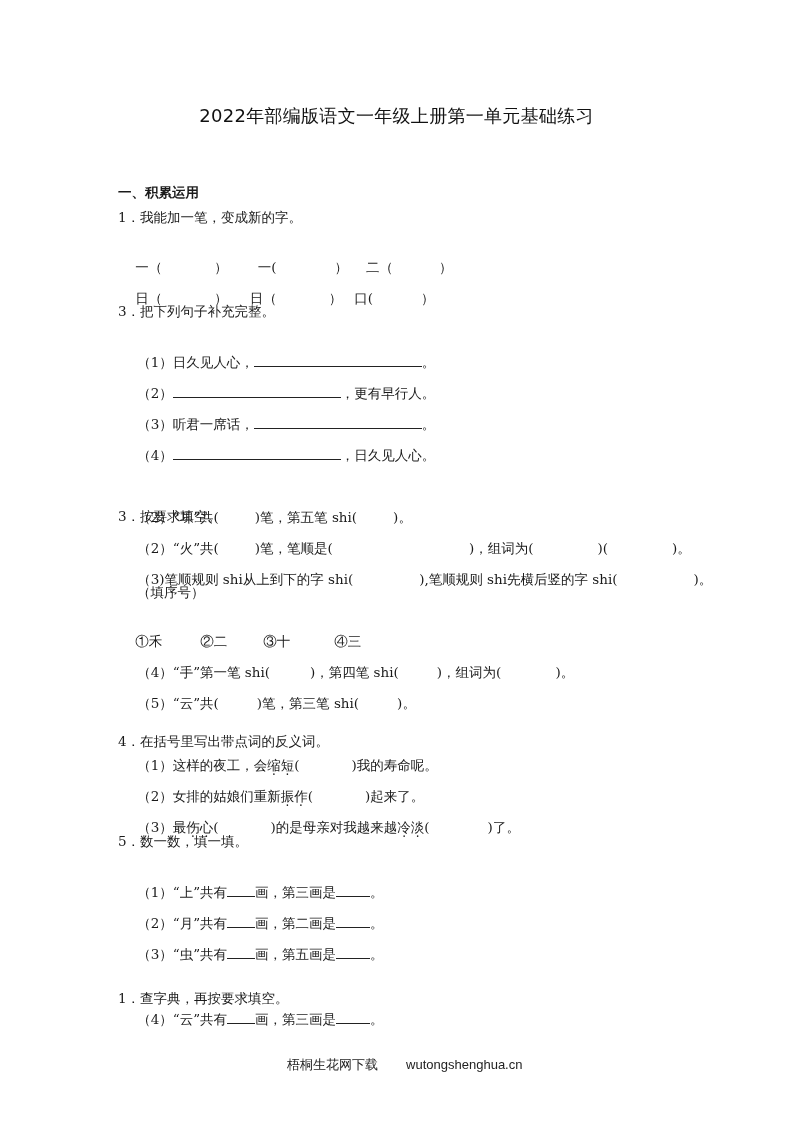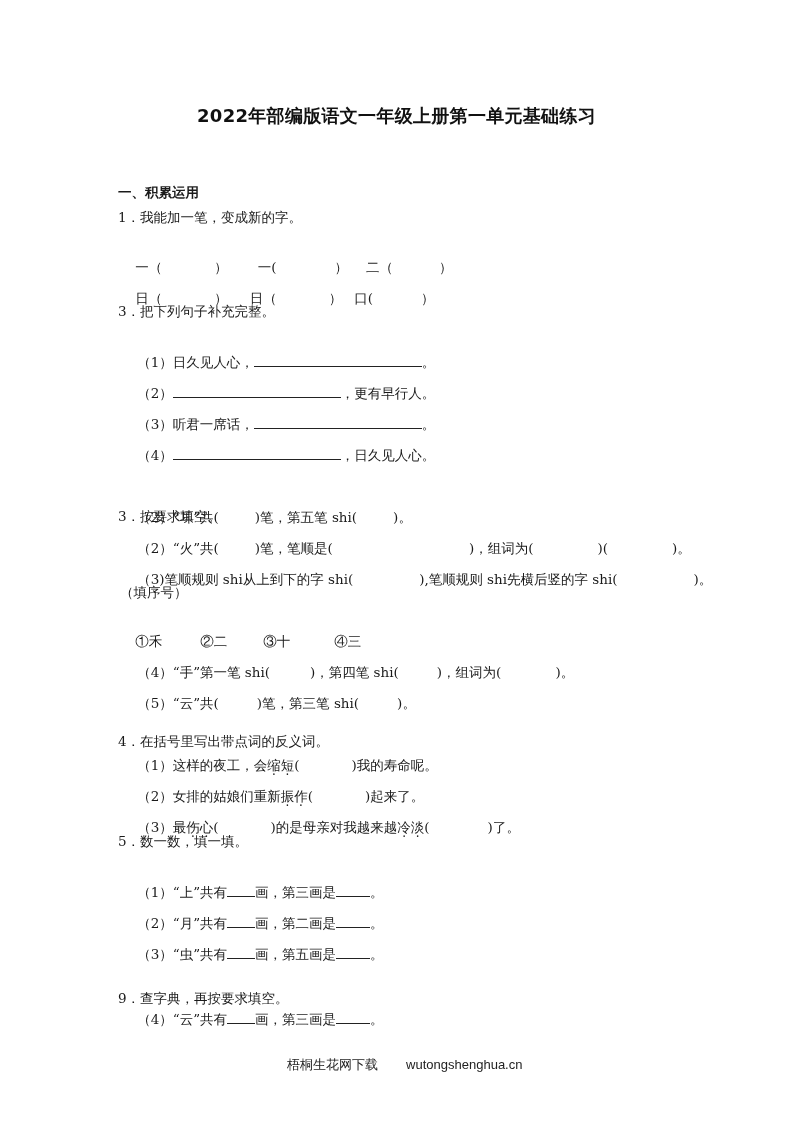--- a/index.html
+++ b/index.html
@@ -1,19 +1,19 @@
 <!DOCTYPE html>
 <html><head>
 <meta charset="utf-8">
 <style>
   html, body { margin:0; padding:0; background:#ffffff; }
   body { width:793px; height:1122px; position:relative; overflow:hidden;
          font-family:"DejaVu Serif", "Liberation Serif", serif; color:#1a1a1a; }
   .title { position:absolute; top:104px; left:0; width:793px; text-align:center;
-           font-family:"DejaVu Sans", "Liberation Sans", sans-serif; font-weight:bold;
+           font-family:"DejaVu Sans", "Liberation Sans", sans-serif; font-weight:normal;
            font-size:18px; letter-spacing:0.3px; color:#111; }
   .line { position:absolute; left:118px; font-size:13.5px; white-space:pre; line-height:18px; }
   .sec { font-family:"DejaVu Sans", "Liberation Sans", sans-serif; font-weight:bold; font-size:13.5px; }
   .sub { left:120px; }
   .blank { display:inline-block; border-bottom:1px solid #222; height:14px; vertical-align:baseline; }
   .dot { position:relative; }
   .dot::after { content:"·"; position:absolute; left:50%; bottom:-11px; transform:translateX(-50%); font-size:12px; }
   .footer { position:absolute; top:1041px; left:0; width:793px; text-align:center; font-size:13px; white-space:pre; color:#222; }
   .gap { display:inline-block; }
 </style>
@@ -51,21 +51,21 @@
   <div class="line" style="top:459px;margin-top:48px;">3．按要求填空。</div>
   <div class="line sub" style="top:490px;">
     <span>（2）“耳”共(</span><span class="gap" style="width:36px"></span><span>)笔，第五笔 shi(</span><span class="gap" style="width:36px"></span><span>)。</span>
   </div>
   <div class="line sub" style="top:521px;">
     <span>（2）“火”共(</span><span class="gap" style="width:36px"></span><span>)笔，笔顺是(</span><span class="gap" style="width:136px"></span><span>)，组词为(</span><span class="gap" style="width:64px"></span><span>)(</span><span class="gap" style="width:64px"></span><span>)。</span>
   </div>
   <div class="line sub" style="top:552px;">
     <span>（3)笔顺规则 shi从上到下的字 shi(</span><span class="gap" style="width:66px"></span><span>),笔顺规则 shi先横后竖的字 shi(</span><span class="gap" style="width:76px"></span><span>)。</span>
   </div>
-  <div class="line sub" style="top:583px;">（填序号）</div>
+  <div class="line sub" style="top:583px;margin-left:17px;">（填序号）</div>
   <div class="line" style="top:614px;">
     <span>①禾</span><span class="gap" style="width:38px"></span><span>②二</span><span class="gap" style="width:36px"></span><span>③十</span><span class="gap" style="width:44px"></span><span>④三</span>
   </div>
   <div class="line sub" style="top:645px;">
     <span>（4）“手”第一笔 shi(</span><span class="gap" style="width:40px"></span><span>)，第四笔 shi(</span><span class="gap" style="width:38px"></span><span>)，组词为(</span><span class="gap" style="width:54px"></span><span>)。</span>
   </div>
   <div class="line sub" style="top:676px;">
     <span>（5）“云”共(</span><span class="gap" style="width:38px"></span><span>)笔，第三笔 shi(</span><span class="gap" style="width:38px"></span><span>)。</span>
   </div>
 
@@ -87,18 +87,18 @@
   <div class="line sub" style="top:895px;">
     <span>（2）</span><span>“月”共有</span><span class="blank" style="width:28px"></span><span>画，第二画是</span><span class="blank" style="width:34px"></span><span>。</span>
   </div>
   <div class="line sub" style="top:926px;">
     <span>（3）</span><span>“虫”共有</span><span class="blank" style="width:28px"></span><span>画，第五画是</span><span class="blank" style="width:34px"></span><span>。</span>
   </div>
   <div class="line sub" style="top:991px;">
     <span>（4）</span><span>“云”共有</span><span class="blank" style="width:28px"></span><span>画，第三画是</span><span class="blank" style="width:34px"></span><span>。</span>
   </div>
 
-  <div class="line" style="top:989px;">9．查字典，再按要求填空。</div>
+  <div class="line" style="top:989px;">1．查字典，再按要求填空。</div>
 
   <div class="footer">
     <span>梧桐生花网下载</span><span class="gap" style="width:28px"></span><span style="font-family:Liberation Sans, sans-serif;">wutongshenghua.cn</span>
   </div>
 </div>
 
 </body></html>

